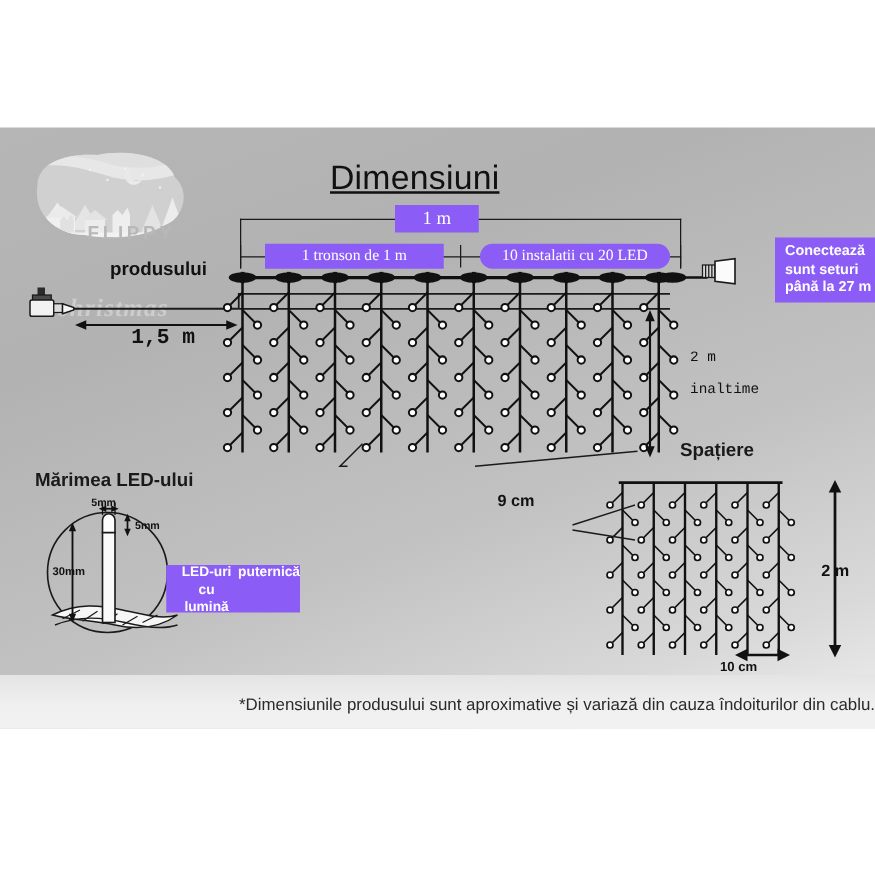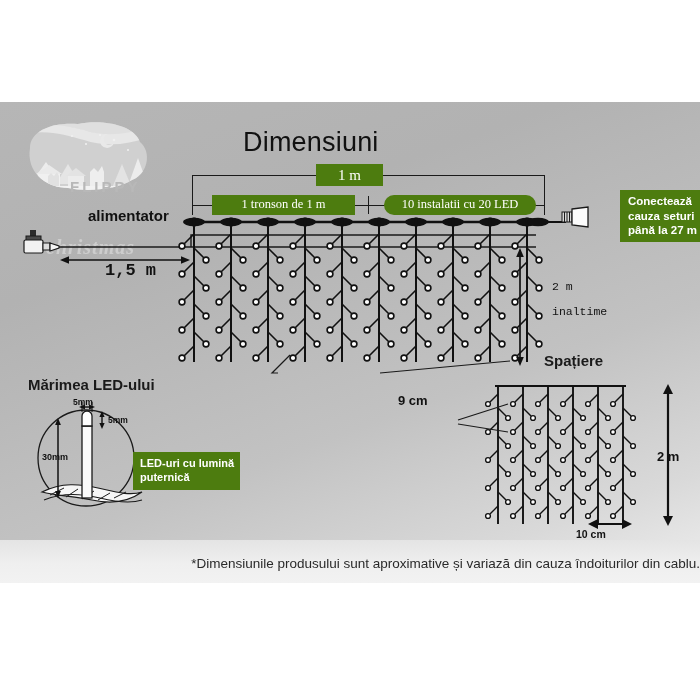--- a/index.html
+++ b/index.html
@@ -26,21 +26,21 @@
   .t{position:absolute;white-space:nowrap;color:#111;}
   .title{
     font-size:27px;font-weight:400;letter-spacing:.2px;color:#111;
     font-family:"Liberation Sans", sans-serif;
   }
   .serif{font-family:Liberation Mono, monospace;}
   .sans{font-family:"Liberation Sans", sans-serif;font-weight:bold;}
 
   
   .chip{
-    position:absolute;background:#4d7c0f;color:#fff;
+    position:absolute;background:#8b5cf6;color:#fff;
     display:flex;align-items:center;justify-content:center;
     text-align:center;line-height:1.25;
     font-family:"Liberation Serif", serif;
   }
   .chip.sansbox{font-family:"Liberation Sans", sans-serif;font-weight:bold;}
 
   
   .hr{position:absolute;background:#1a1a1a;height:1px;}
   .vr{position:absolute;background:#1a1a1a;width:1px;}
 
@@ -102,21 +102,21 @@
         <path d="M54 58 L64 50 L74 58 Z" fill="#e6e6e6"></path>
         <path d="M78 70 L78 54 L82 50 L86 54 L90 48 L92 54 L92 70 Z" fill="#f2f2f2"></path>
         <path d="M36 70 L36 58 L39 55 L42 58 L45 54 L47 58 L47 70 Z" fill="#e4e4e4"></path>
         <rect x="10" y="68" width="130" height="8" fill="#f6f6f6"></rect>
       </g>
     </svg>
     <div class="logo-word1">FLIPPY</div>
     <div class="logo-word2">christmas</div>
   </div>
 
-  <div class="t title" style="left:243px;top:127px;">Dimensiuni</div>
+  <div class="t title" style="left:264px;top:127px;text-decoration:underline;">Dimensiuni</div>
 
   <div class="hr" style="left:192px;top:175px;width:353px;"></div>
   <div class="vr" style="left:192px;top:175px;height:40px;"></div>
   <div class="vr" style="left:544px;top:175px;height:40px;"></div>
 
   <div class="chip serif" style="left:316px;top:164px;width:67px;height:22px;font-size:15px;">
     <span>1 m</span>
   </div>
 
   <div class="hr" style="left:192px;top:205px;width:353px;"></div>
@@ -125,21 +125,21 @@
   <div class="vr" style="left:544px;top:196px;height:18px;"></div>
 
   <div class="chip serif" style="left:212px;top:195px;width:143px;height:20px;font-size:12.5px;">
     <span>1 tronson de 1 m</span>
   </div>
 
   <div class="chip serif" style="left:384px;top:195px;width:152px;height:20px;font-size:12.5px;border-radius:10px;">
     <span>10 instalatii cu 20 LED</span>
   </div>
 
-  <div class="t sans" style="left:88px;top:207px;font-size:15px;font-weight:bold;">alimentator</div>
+  <div class="t sans" style="left:88px;top:207px;font-size:15px;font-weight:bold;">produsului</div>
 
   <svg style="position:absolute;left:16px;top:218px;" width="220" height="60">
 
     <g>
       <rect x="14" y="12" width="6" height="7" fill="#2b2b2b"></rect>
       <rect x="10" y="18" width="15" height="5" fill="#4a4a4a" stroke="#1a1a1a" stroke-width="1"></rect>
       <rect x="8" y="22" width="19" height="13" rx="1.5" fill="#f2f2f2" stroke="#1a1a1a" stroke-width="1.2"></rect>
       <rect x="27" y="25" width="7" height="7" fill="#dcdcdc" stroke="#1a1a1a" stroke-width="1"></rect>
       <path d="M34 25 L43 28 L43 30 L34 33 Z" fill="#f4f4f4" stroke="#1a1a1a" stroke-width="1.2"></path>
     </g>
@@ -422,21 +422,21 @@
   <svg style="position:absolute;left:562px;top:206px;" width="46" height="24">
     <rect x="0" y="6" width="10" height="10" fill="#d8d8d8" stroke="#1a1a1a" stroke-width="1"></rect>
     <line x1="2.5" y1="6" x2="2.5" y2="16" stroke="#1a1a1a" stroke-width="1"></line>
     <line x1="5" y1="6" x2="5" y2="16" stroke="#1a1a1a" stroke-width="1"></line>
     <line x1="7.5" y1="6" x2="7.5" y2="16" stroke="#1a1a1a" stroke-width="1"></line>
     <path d="M10 3 L26 1 L26 21 L10 19 Z" fill="#fbfbfb" stroke="#1a1a1a" stroke-width="1.3"></path>
   </svg>
 
   <div class="chip sansbox" style="left:620px;top:190px;width:96px;height:52px;font-size:11.5px;flex-direction:column;align-items:flex-start;padding-left:8px;box-sizing:border-box;justify-content:center;">
     <span>Conectează</span>
-    <span>cauza seturi</span>
+    <span>sunt seturi</span>
     <span>până la 27 m</span>
   </div>
 
   <svg style="position:absolute;left:512px;top:248px;" width="16" height="120">
     <line x1="8" y1="4" x2="8" y2="112" stroke="#111" stroke-width="1.7"></line>
     <path d="M8 0 L4.2 9 L11.8 9 Z" fill="#111"></path>
     <path d="M8 118 L4.2 109 L11.8 109 Z" fill="#111"></path>
   </svg>
   <div class="t serif" style="left:552px;top:280px;font-size:11.5px;">2 m</div>
   <div class="t serif" style="left:552px;top:305px;font-size:11.5px;">inaltime</div>
@@ -473,21 +473,21 @@
 
     <line x1="38" y1="26" x2="38" y2="98" stroke="#111" stroke-width="1.5"></line>
     <path d="M38 22 L35.1 29 L40.9 29 Z" fill="#111"></path>
     <path d="M38 102 L35.1 95 L40.9 95 Z" fill="#111"></path>
   </svg>
 
   <div class="t sans" style="left:73px;top:397px;font-size:8.5px;font-weight:bold;">5mm</div>
   <div class="t sans" style="left:108px;top:415px;font-size:8.5px;font-weight:bold;">5mm</div>
   <div class="t sans" style="left:42px;top:452px;font-size:9px;font-weight:bold;">30mm</div>
 
-  <div class="chip sansbox" style="left:133px;top:452px;width:107px;height:38px;font-size:11px;flex-direction:column;align-items:flex-start;padding-left:7px;box-sizing:border-box;justify-content:center;">
+  <div class="chip sansbox" style="left:133px;top:452px;width:107px;height:38px;font-size:11px;flex-direction:row;align-items:flex-start;padding-left:7px;box-sizing:border-box;justify-content:center;">
     <span>LED-uri cu lumină</span>
     <span>puternică</span>
   </div>
 
   <div class="t sans" style="left:544px;top:352px;font-size:15px;color:#1a1a1a;">Spațiere</div>
 
   <svg style="position:absolute;left:468px;top:376px;" width="232" height="170">
 
     <line x1="27" y1="10" x2="158" y2="10" stroke="#111" stroke-width="2.2"></line>
 

